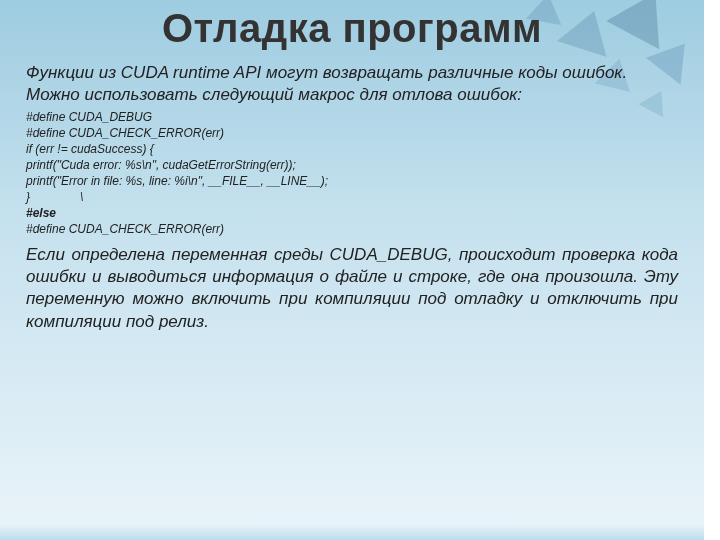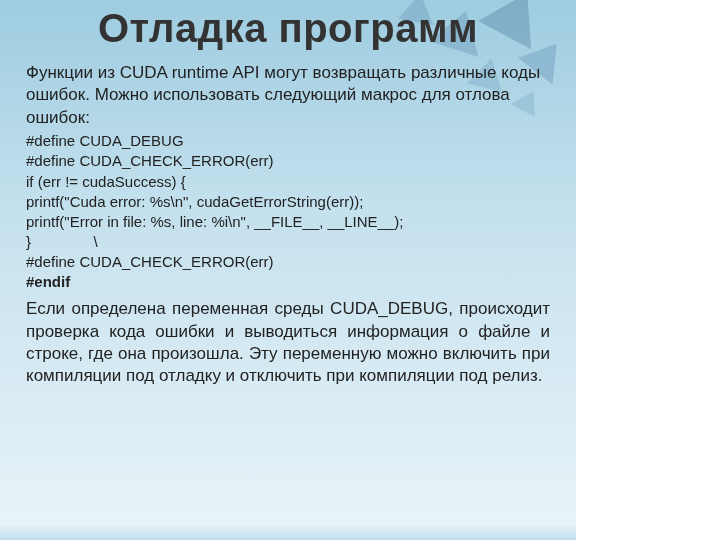--- a/index.html
+++ b/index.html
@@ -5,21 +5,21 @@
   html, body {
     margin: 0;
     padding: 0;
     width: 720px;
     height: 540px;
     overflow: hidden;
     font-family: Arial, Helvetica, sans-serif;
   }
   .slide {
     position: relative;
-    width: 576px;
+    width: 704px;
     height: 540px;
     background: linear-gradient(180deg, #9ecce0 0%, #c5e1ee 40%, #eaf4f9 100%);
     box-sizing: border-box;
   }
   
   .deco {
     position: absolute;
     top: 0;
     right: 0;
     width: 220px;
@@ -81,28 +81,29 @@
   }
 
   .body {
     position: absolute;
     top: 62px;
     left: 26px;
     right: 26px;
     font-size: 17px;
     line-height: 1.32;
     color: #222222;
+    font-style: italic;
   }
   .body .intro {
     margin-bottom: 2px;
   }
   .code-block {
     margin-top: 2px;
     font-family: Arial, Helvetica, sans-serif;
-    font-size: 15px;
+    font-size: 12px;
     line-height: 1.34;
   }
   .code-line { white-space: pre-wrap; }
   .bold { font-weight: 700; }
 
   .after {
     margin-top: 6px;
     text-align: justify;
   }
 
@@ -135,21 +136,21 @@
   <div class="body">
     <div class="intro">Функции из CUDA runtime API могут возвращать различные коды ошибок. Можно использовать следующий макрос для отлова ошибок:</div>
 
     <div class="code-block" id="code-block">
         <div class="code-line">#define CUDA_DEBUG</div>
         <div class="code-line">#define CUDA_CHECK_ERROR(err)</div>
         <div class="code-line">if (err != cudaSuccess) {</div>
         <div class="code-line">printf("Cuda error: %s\n", cudaGetErrorString(err));</div>
         <div class="code-line">printf("Error in file: %s, line: %i\n", __FILE__, __LINE__);</div>
         <div class="code-line">}               \</div>
+        <div class="code-line bold">#else</div>
         <div class="code-line">#define CUDA_CHECK_ERROR(err)</div>
-        <div class="code-line bold">#endif</div>
       </div>
 
     <div class="after">Если определена переменная среды CUDA_DEBUG, происходит проверка кода ошибки и выводиться информация о файле и строке, где она произошла. Эту переменную можно включить при компиляции под отладку и отключить при компиляции под релиз.</div>
   </div>
 
   <div class="footer-bar"></div>
 </div>
 
 </body></html>

